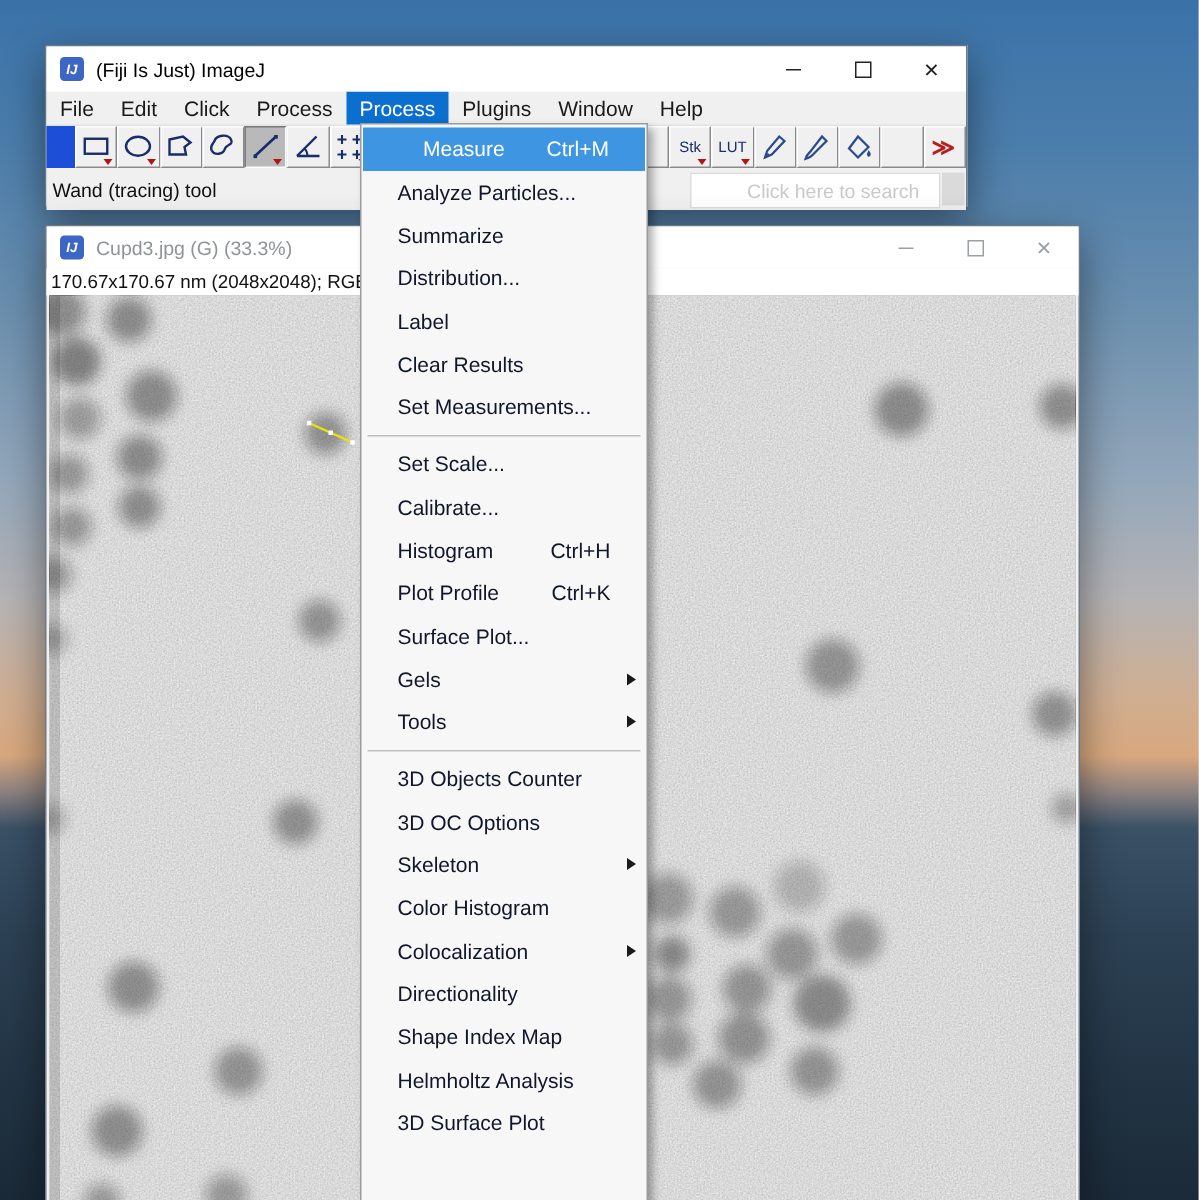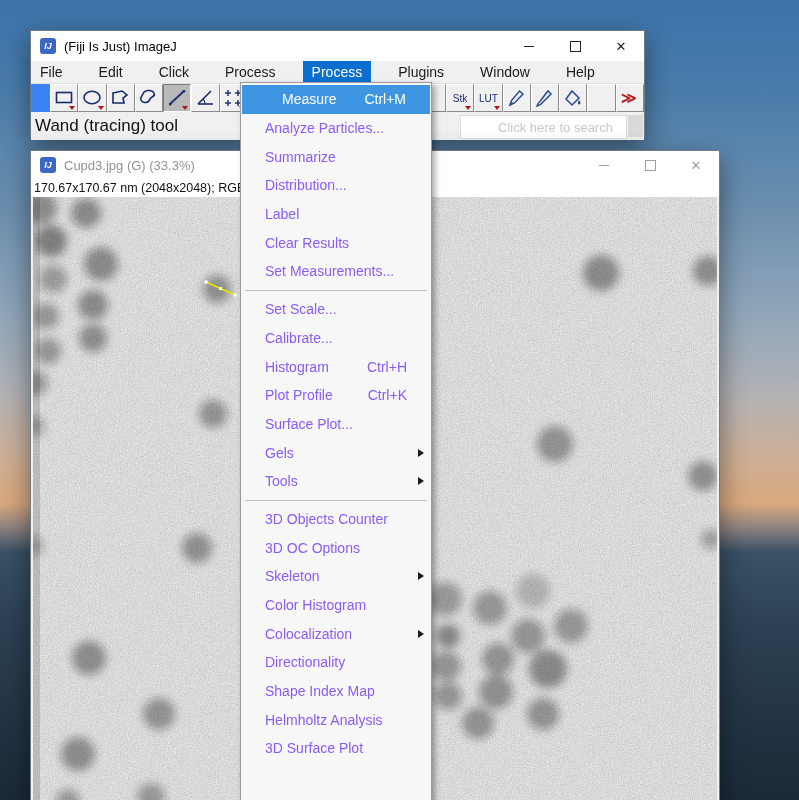--- a/index.html
+++ b/index.html
@@ -20,52 +20,52 @@
       display:flex;align-items:center;justify-content:center;flex:0 0 auto;font-style:italic;}
   .title-text{font-size:13px;color:#000;}
   .win-controls{position:absolute;right:0;top:0;height:100%;display:flex;}
   .win-btn{width:46px;height:100%;display:flex;align-items:center;justify-content:center;color:#222;}
   .glyph-min{width:10px;border-top:1px solid currentColor;display:block;}
   .glyph-max{width:9px;height:9px;border:1px solid currentColor;display:block;}
   .glyph-close{font-size:13px;line-height:1;}
   
   #main-win{left:30px;top:30px;width:613px;height:106px;}
   .menubar{height:22px;background:#f0f0f0;display:flex;align-items:stretch;
-           font-size:14px;color:#1a1a1a;border-bottom:1px solid #e2e2e2;gap:18px;}
+           font-size:14px;color:#1a1a1a;border-bottom:1px solid #e2e2e2;}
   .menubar .mitem{display:flex;align-items:center;padding:0 9px;}
   .menubar .mitem.active{background:#0b6fd0;color:#fff;}
-  .toolbar{height:28px;display:flex;padding-left:19px;background:#3b82f6;}
+  .toolbar{height:28px;display:flex;padding-left:19px;background:#1d4ed8;}
   .tbtn{width:29px;height:28px;box-sizing:border-box;background:#f0f0f0;
         border:1px solid;border-color:#ffffff #8a8a8a #8a8a8a #ffffff;
         position:relative;display:flex;align-items:center;justify-content:center;}
   .tbtn.selected{background:#b9b9b9;border-color:#7a7a7a #ffffff #ffffff #7a7a7a;}
   .tbtn .tool-label{font-size:10px;color:#1a2c6b;}
   .tbtn .corner{position:absolute;right:2px;bottom:1px;width:0;height:0;
         border-left:3px solid transparent;border-right:3px solid transparent;
         border-top:4px solid #b01515;}
   .statusbar{height:28px;display:flex;align-items:center;position:relative;background:#f0f0f0;}
-  .status-text{font-size:17px;color:#111;margin-left:4px;}
+  .status-text{font-size:13px;color:#111;margin-left:4px;}
   .searchbox{position:absolute;right:17px;top:3px;width:141px;height:22px;background:#fff;
         border:1px solid #dcdcdc;display:flex;align-items:center;justify-content:center;padding-left:24px;}
   .searchbox .ph{font-size:13px;color:#c9c9c9;white-space:nowrap;}
   .search-grip{position:absolute;right:1px;top:3px;width:15px;height:22px;background:#dadada;}
   
   #img-win{left:30px;top:150px;width:688px;height:660px;}
   #img-win .titlebar{height:28px;}
   #img-win .title-text{color:#8f9496;}
   #img-win .win-btn{color:#9aa0a4;}
   .infobar{height:18px;background:#fff;display:flex;align-items:center;}
   .infobar span{font-size:12.5px;color:#111;margin-left:3px;white-space:nowrap;}
   .canvas-wrap{margin:0 2px;height:604px;overflow:hidden;background:#b2b2b2;}
   
   #analyze-menu{position:absolute;left:240px;top:82px;width:192px;height:726px;
         background:#f7f7f7;border:1px solid #9b9b9b;box-sizing:border-box;
         box-shadow:3px 3px 6px rgba(0,0,0,.35);padding-top:2px;z-index:50;}
   .menu-item{height:28.7px;display:flex;align-items:center;position:relative;
-        font-size:14px;color:#8b5cf6;padding-left:24px;padding-right:8px;box-sizing:border-box;}
+        font-size:14px;color:#0f172a;padding-left:24px;padding-right:8px;box-sizing:border-box;}
   .menu-item .shortcut{margin-left:auto;padding-right:16px;text-align:right;}
   .menu-item .sub-arrow{position:absolute;right:7px;top:50%;transform:translateY(-50%);
         width:0;height:0;border-top:4px solid transparent;border-bottom:4px solid transparent;
         border-left:6px solid #1a1a1a;}
   .menu-item.hl{background:#3e95e2;color:#fff;margin:0 1px;padding-left:40px;}
   .menu-sep{height:9px;display:flex;align-items:center;}
   .menu-sep i{display:block;height:1px;background:#bfbfbf;width:100%;margin:0 4px;}
 </style>
 </head>
 <body>

